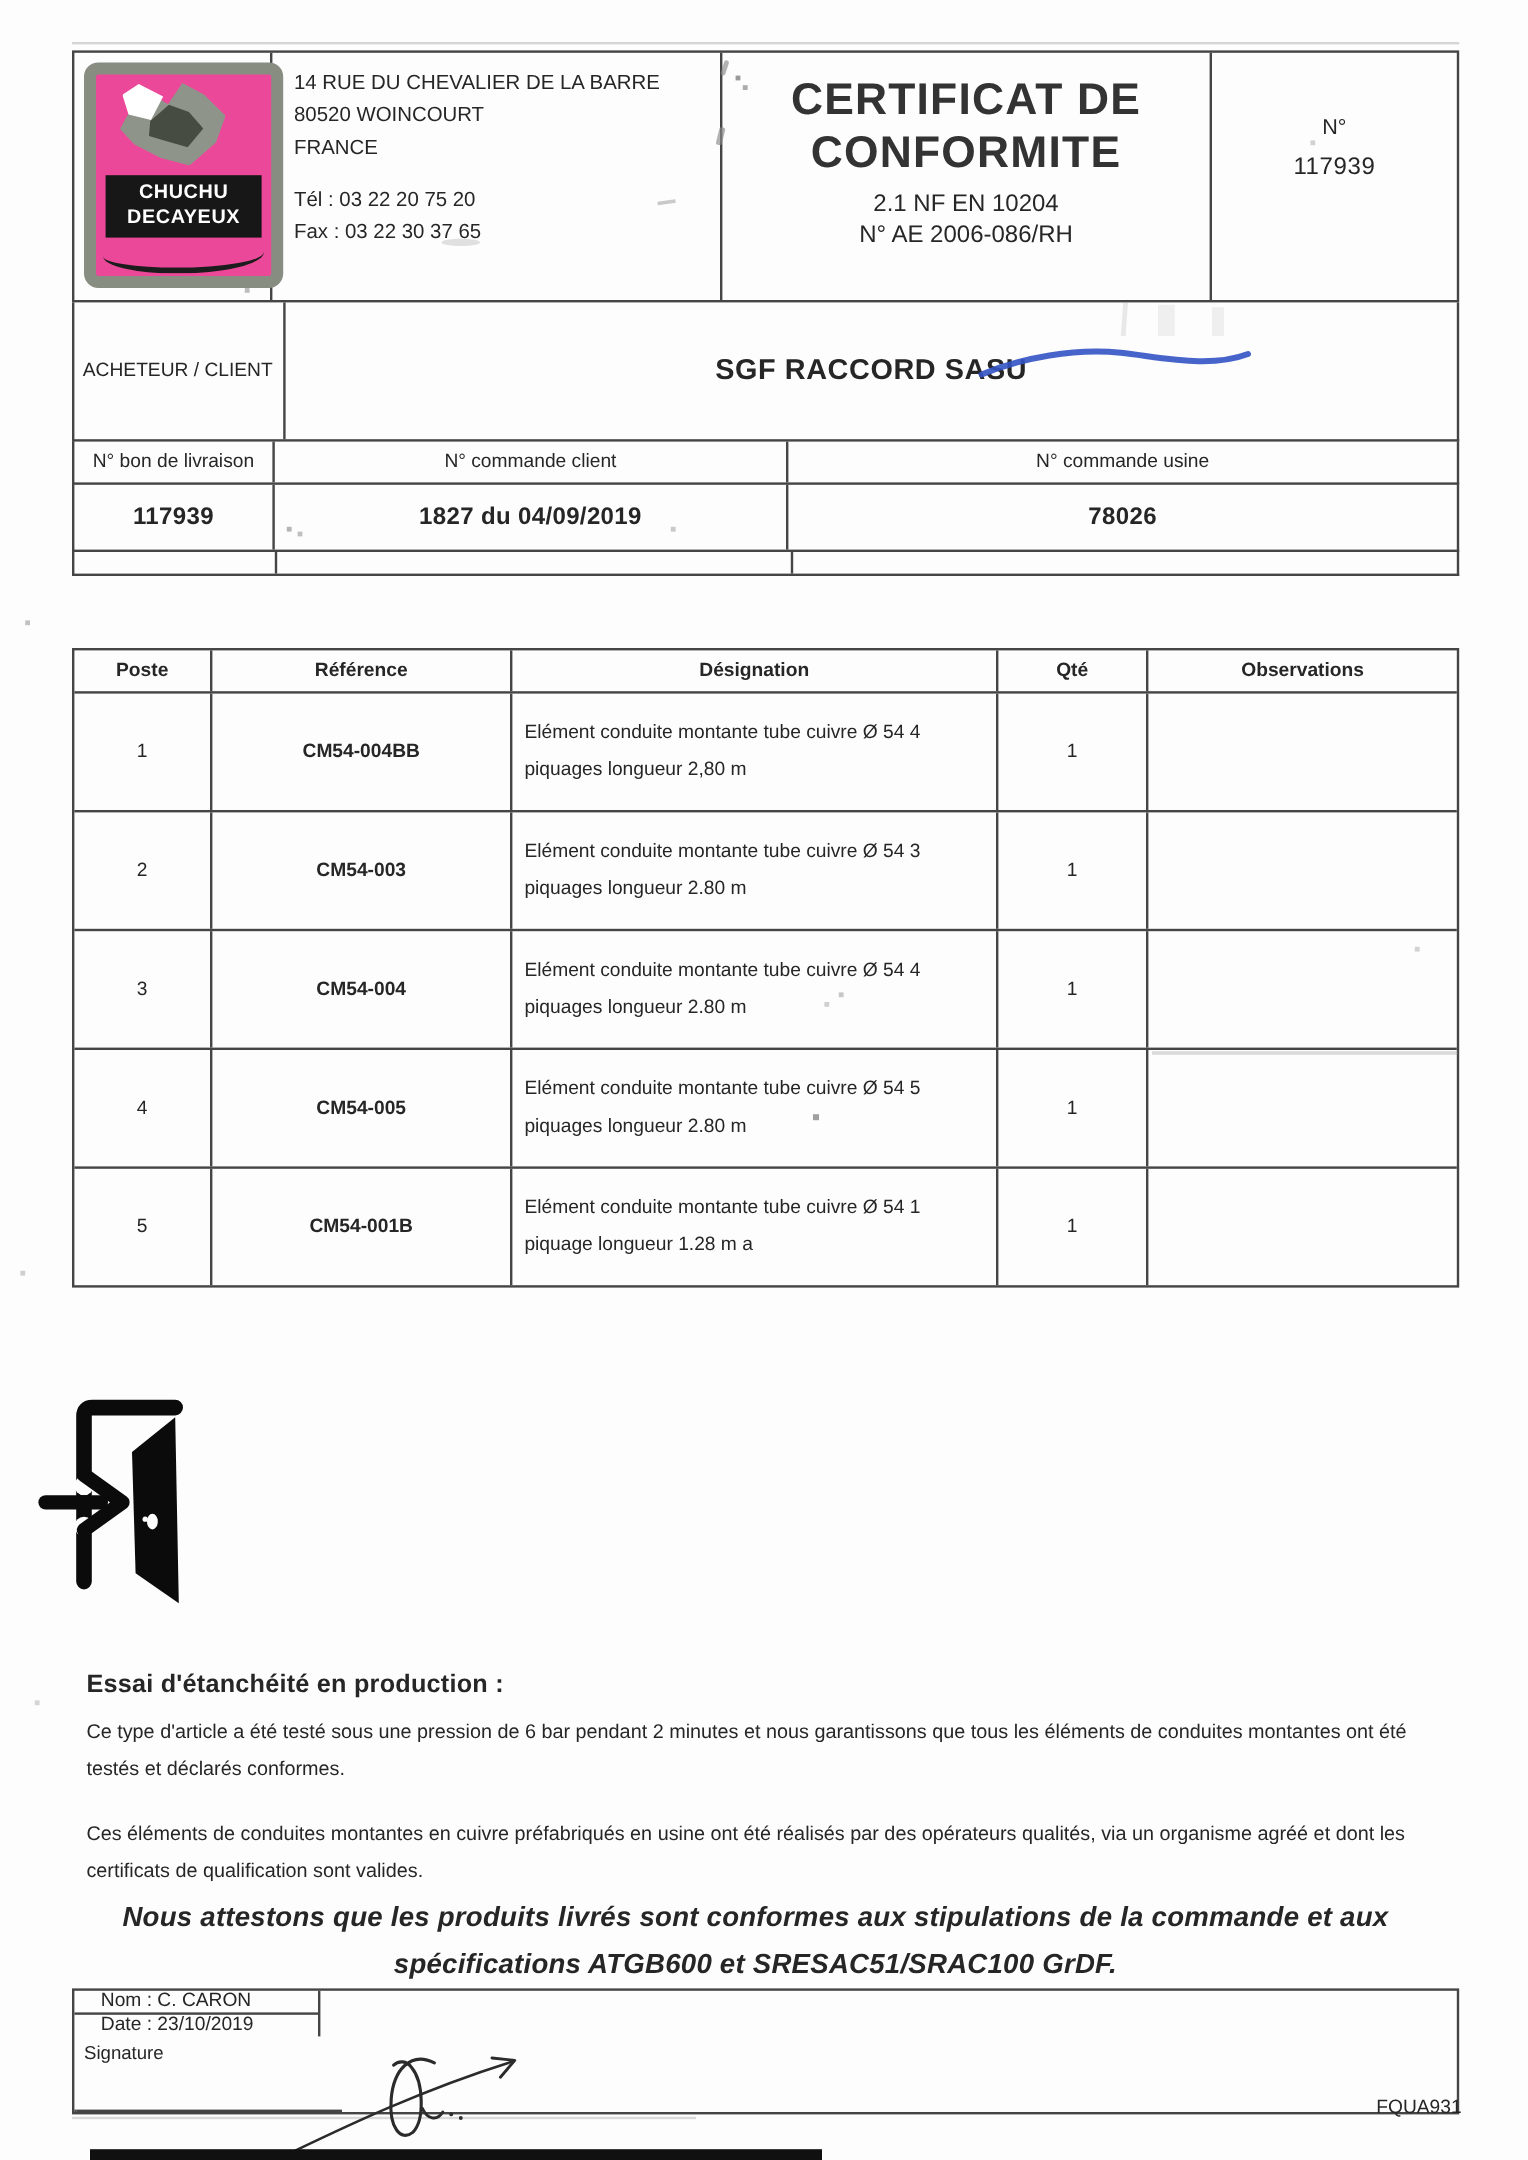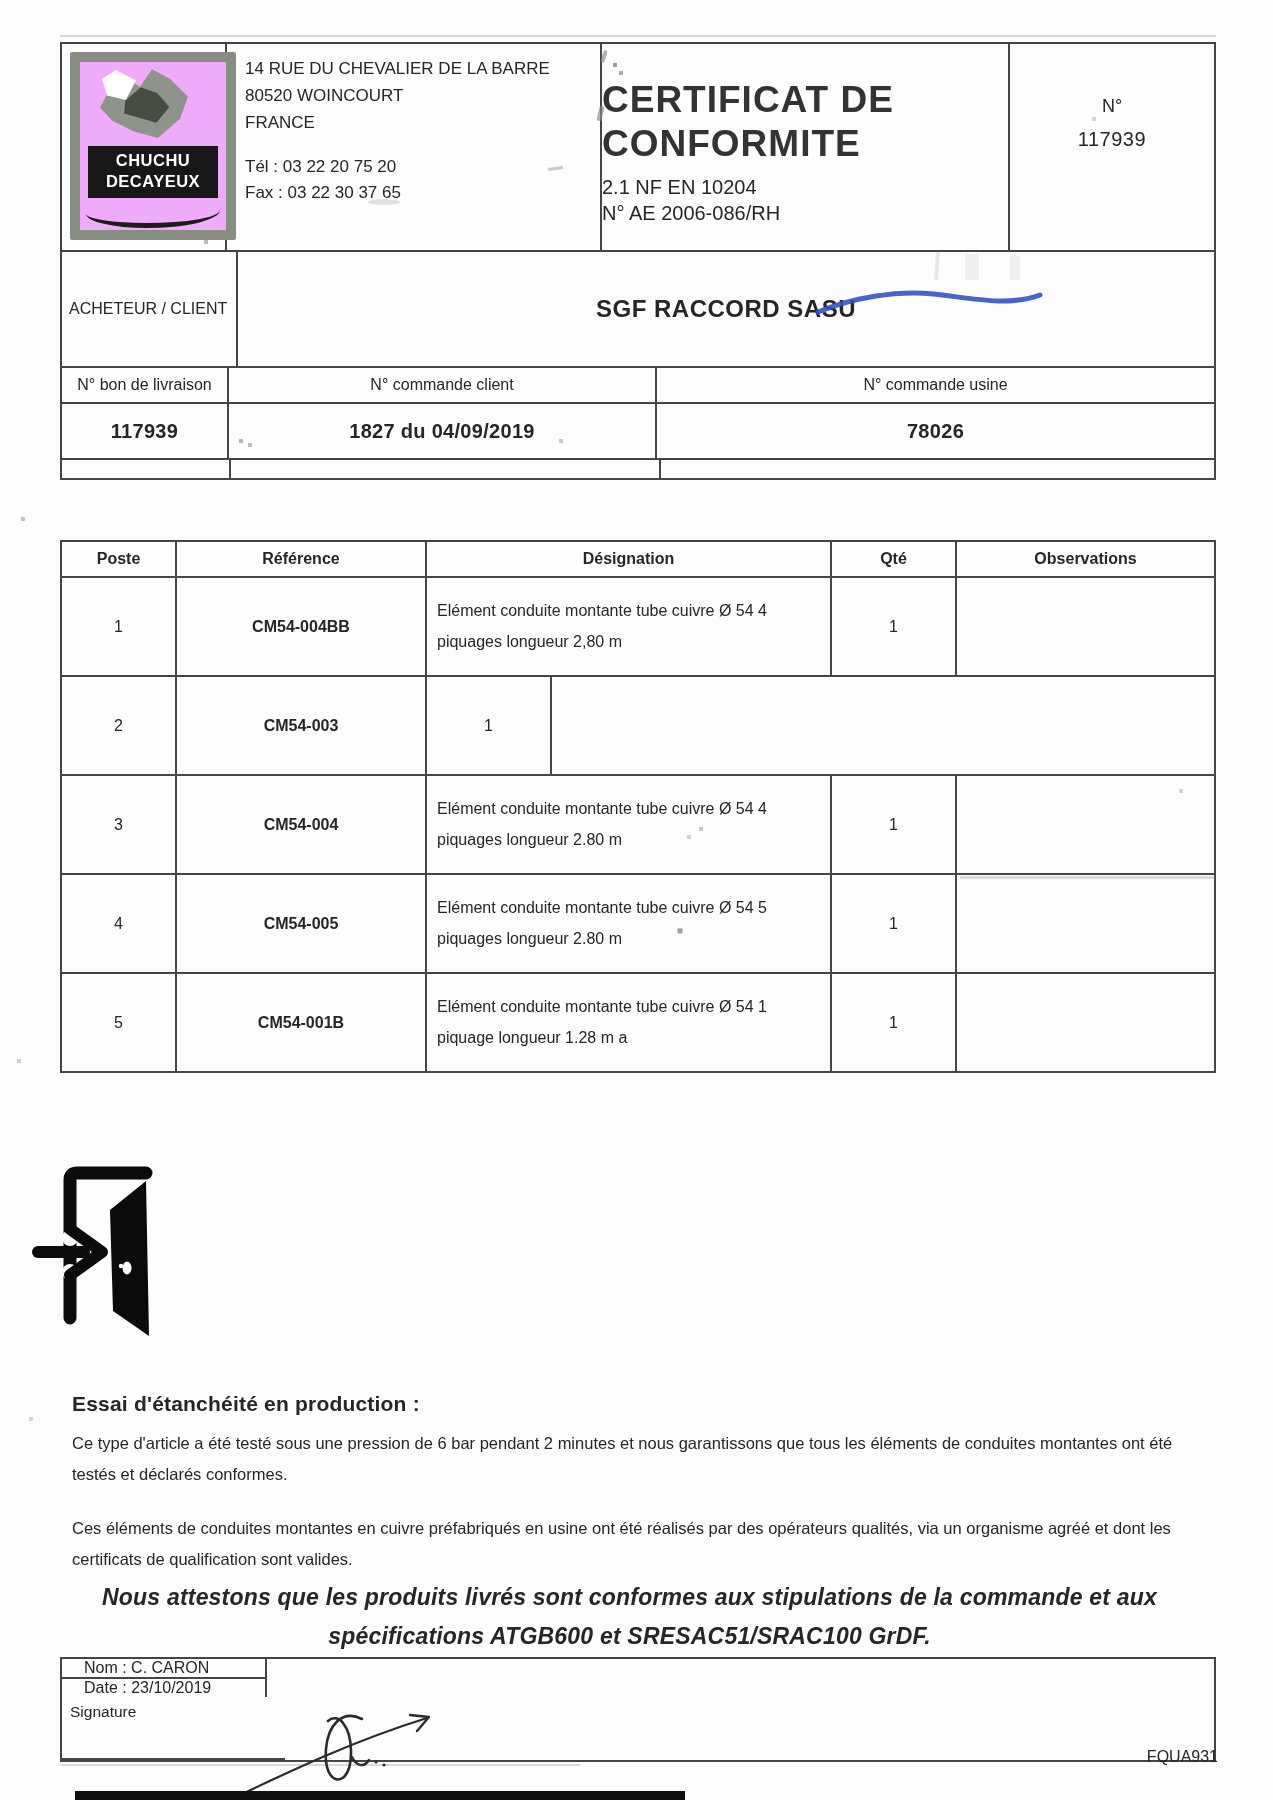--- a/index.html
+++ b/index.html
@@ -10,35 +10,35 @@
   }
   .box{position:absolute;border:2px solid #454545;box-sizing:border-box;background:transparent;}
   .cell{box-sizing:border-box;}
 
   
   .hdr{top:42px;left:60px;width:1156px;height:210px;display:flex;}
   .hdr .cell{border-left:2px solid #454545;}
   .hdr .cell:first-child{border-left:none;}
   .logo-cell{width:163px;position:relative;}
   .logo-box{position:absolute;top:8px;left:8px;width:146px;height:168px;
-    border:10px solid #878d81;border-radius:2px;background:#f0abfc;overflow:hidden;}
+    border:10px solid #878d81;border-radius:12px;background:#ec4899;overflow:hidden;}
   .logo-blob{position:absolute;top:4px;left:14px;width:100px;height:80px;background:#8f948a;
     clip-path:polygon(12% 38%,28% 12%,46% 26%,58% 4%,76% 16%,94% 38%,86% 66%,64% 90%,40% 82%,18% 68%,6% 52%);}
   .logo-blob-dark{position:absolute;top:22px;left:40px;width:52px;height:42px;background:#474c42;
     clip-path:polygon(10% 40%,40% 8%,72% 22%,95% 55%,70% 92%,35% 80%,8% 70%);}
   .logo-blob-hole{position:absolute;top:8px;left:22px;width:34px;height:30px;background:#fff;
     clip-path:polygon(0 30%,40% 0,100% 35%,70% 100%,15% 85%);}
   .logo-panel{position:absolute;left:8px;right:8px;top:84px;height:48px;background:#171717;
     color:#fff;font-weight:700;font-size:16.5px;letter-spacing:.5px;text-align:center;
     line-height:1.25;padding-top:4px;}
   .logo-swoosh{position:absolute;left:6px;right:6px;bottom:2px;height:14px;
     border-bottom:5px solid #1c1c1c;border-radius:0 0 55% 45%/0 0 95% 75%;}
   .addr-cell{width:375px;padding:12px 0 0 18px;font-size:17px;line-height:1.58;}
   .addr-gap{height:17px;}
-  .title-cell{width:408px;padding-top:34px;}
+  .title-cell{width:408px;text-align:center;padding-top:17px;}
   .title-line{font-size:37px;font-weight:700;color:#333;letter-spacing:1px;line-height:1.2;}
   .title-std{font-size:20px;margin-top:9px;}
   .title-apv{font-size:20px;margin-top:3px;}
   .num-cell{flex:1;text-align:center;padding-top:52px;font-size:18px;}
   .num-val{font-size:20px;margin-top:11px;letter-spacing:.5px;}
 
   
   .row-client{top:252px;left:60px;width:1156px;height:116px;display:flex;border-top:none;}
   .client-label{width:167px;border-right:2px solid #454545;display:flex;align-items:center;
     padding-left:7px;font-size:16px;}
@@ -174,20 +174,21 @@
     <div class="irow ibody">
       <div class="icell w-poste">1</div>
       <div class="icell w-ref cell-ref">CM54-004BB</div>
       <div class="icell w-desig cell-desig">Elément conduite montante tube cuivre Ø 54 4 piquages longueur 2,80 m</div>
       <div class="icell w-qty">1</div>
       <div class="icell w-obs"></div>
     </div>
     <div class="irow ibody">
       <div class="icell w-poste">2</div>
       <div class="icell w-ref cell-ref">CM54-003</div>
+      <div class="icell w-desig cell-desig">Elément conduite montante tube cuivre Ø 54 3 piquages longueur 2.80 m</div>
       <div class="icell w-qty">1</div>
       <div class="icell w-obs"></div>
     </div>
     <div class="irow ibody">
       <div class="icell w-poste">3</div>
       <div class="icell w-ref cell-ref">CM54-004</div>
       <div class="icell w-desig cell-desig">Elément conduite montante tube cuivre Ø 54 4 piquages longueur 2.80 m</div>
       <div class="icell w-qty">1</div>
       <div class="icell w-obs"></div>
     </div>

